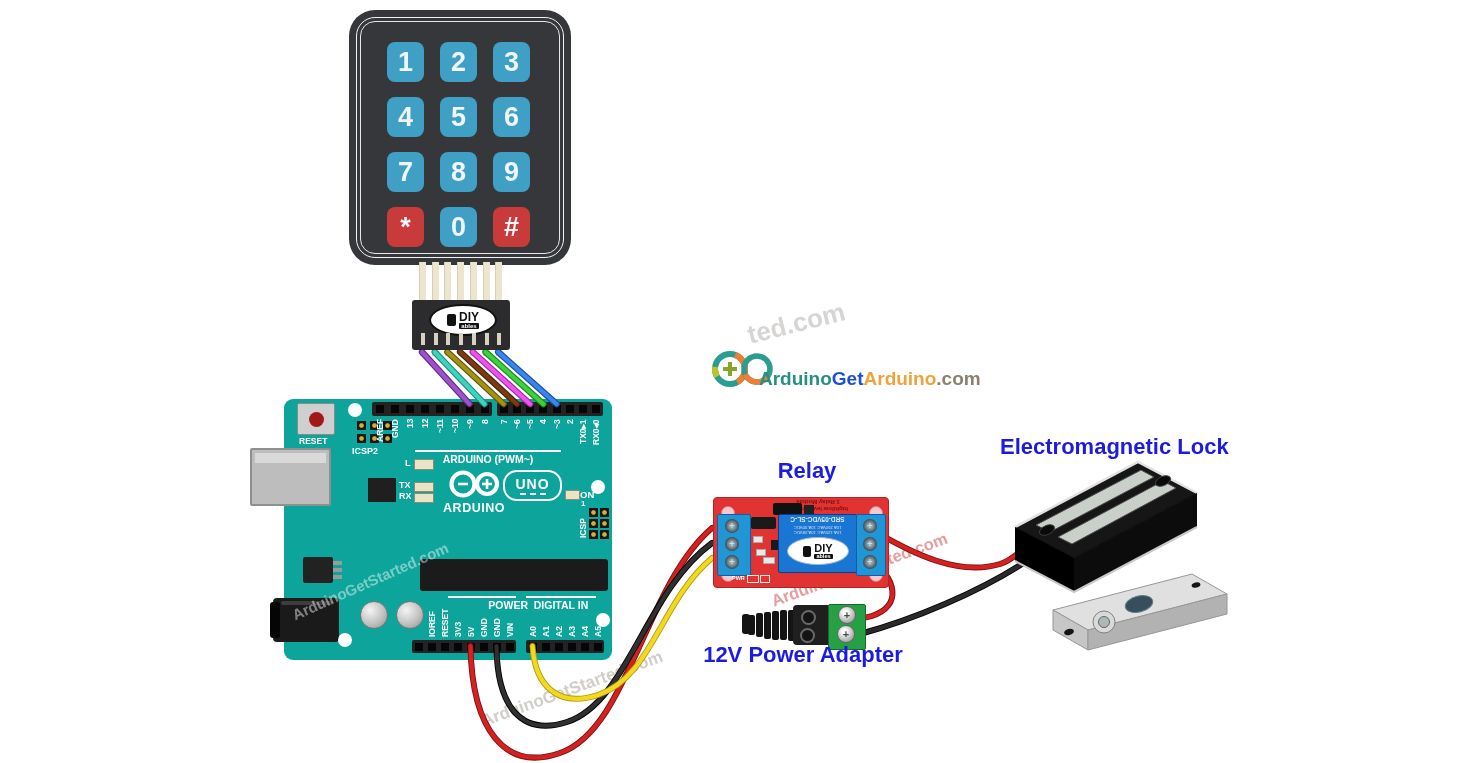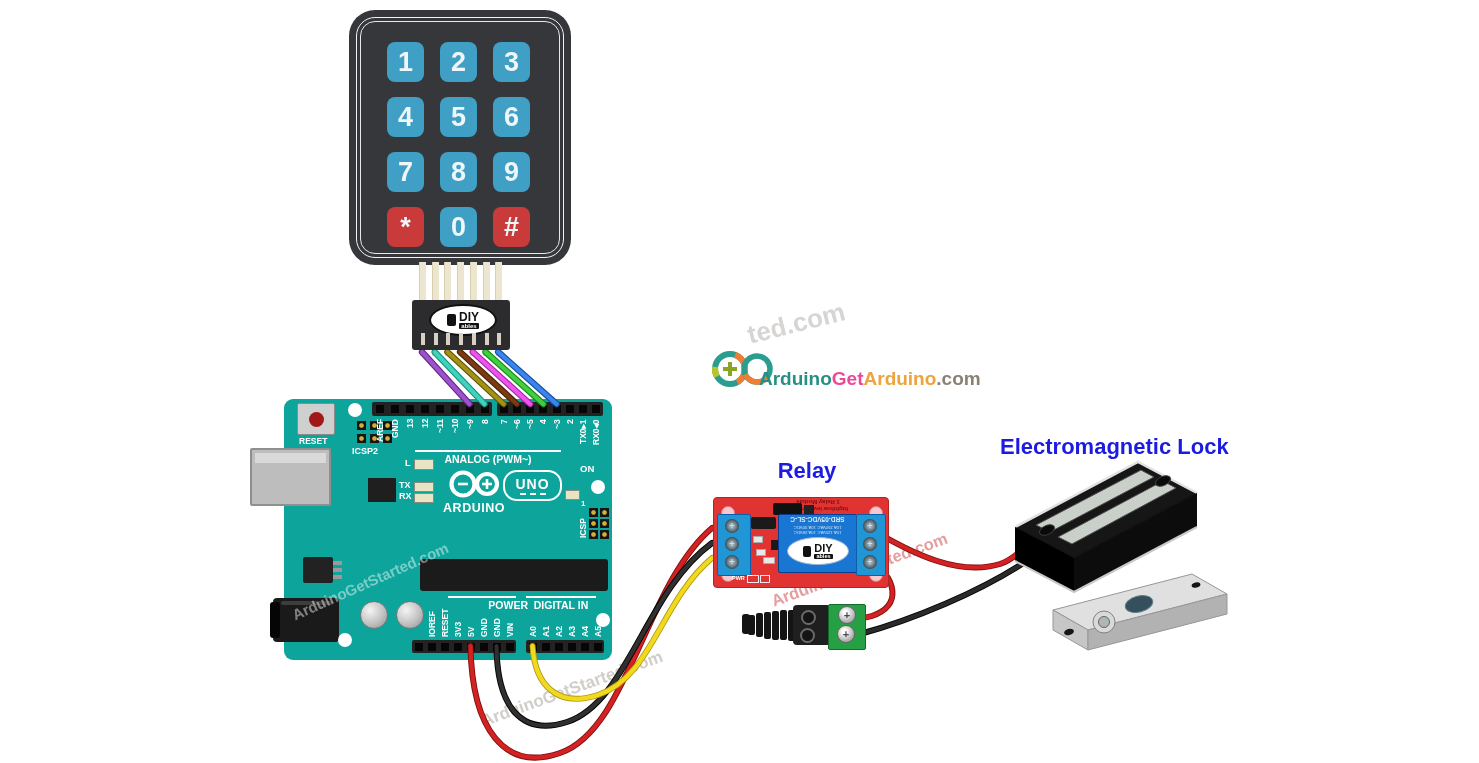--- a/index.html
+++ b/index.html
@@ -135,42 +135,42 @@
       <div style="position: absolute; left: 499.625px; top: 405px; width: 8px; height: 8px; background: rgb(6, 6, 6);"></div>
       <div style="position: absolute; left: 512.875px; top: 405px; width: 8px; height: 8px; background: rgb(6, 6, 6);"></div>
       <div style="position: absolute; left: 526.125px; top: 405px; width: 8px; height: 8px; background: rgb(6, 6, 6);"></div>
       <div style="position: absolute; left: 539.375px; top: 405px; width: 8px; height: 8px; background: rgb(6, 6, 6);"></div>
       <div style="position: absolute; left: 552.625px; top: 405px; width: 8px; height: 8px; background: rgb(6, 6, 6);"></div>
       <div style="position: absolute; left: 565.875px; top: 405px; width: 8px; height: 8px; background: rgb(6, 6, 6);"></div>
       <div style="position: absolute; left: 579.125px; top: 405px; width: 8px; height: 8px; background: rgb(6, 6, 6);"></div>
       <div style="position: absolute; left: 592.375px; top: 405px; width: 8px; height: 8px; background: rgb(6, 6, 6);"></div>
     </div>
   <div class="abs" style="left:415px;top:450px;width:146px;height:2px;background:#fff;"></div>
-  <div class="wlabel" style="left:415px;top:453px;width:146px;text-align:center;font-size:10.5px;">ANALOG (PWM~)</div>
+  <div class="wlabel" style="left:415px;top:453px;width:146px;text-align:center;font-size:10.5px;">ARDUINO (PWM~)</div>
   <div class="wlabel" style="left:405px;top:458px;font-size:9px;">L</div>
   <div class="led" style="left:414px;top:459px;width:18px;height:9px;"></div>
   <div class="wlabel" style="left:399px;top:480px;font-size:9px;">TX</div>
   <div class="led" style="left:414px;top:482px;width:18px;height:8px;"></div>
   <div class="wlabel" style="left:399px;top:491px;font-size:9px;">RX</div>
   <div class="led" style="left:414px;top:493px;width:18px;height:8px;"></div>
 
   <svg width="70" height="50" style="left:444px;top:460px;">
     <circle cx="19" cy="24" r="11.5" fill="none" stroke="#fff" stroke-width="4.2"></circle>
     <circle cx="43" cy="24" r="10" fill="none" stroke="#fff" stroke-width="4.2"></circle>
     <line x1="14" y1="24" x2="24" y2="24" stroke="#fff" stroke-width="2.6"></line>
     <line x1="38" y1="24" x2="48" y2="24" stroke="#fff" stroke-width="2.6"></line>
     <line x1="43" y1="19" x2="43" y2="29" stroke="#fff" stroke-width="2.6"></line>
   </svg>
   <div class="abs" style="left:503px;top:470px;width:55px;height:27px;border:2.5px solid #fff;border-radius:14px;display:flex;flex-direction:column;align-items:center;justify-content:center;">
     <span class="wlabel" style="position:static;font-size:14px;letter-spacing:1px;">UNO</span>
     <div style="width:26px;border-top:2px dashed #fff;margin-top:1px;"></div>
   </div>
   <div class="wlabel" style="left:441px;top:501px;width:66px;text-align:center;font-size:12.5px;letter-spacing:0.5px;">ARDUINO</div>
   <div class="led" style="left:565px;top:490px;width:13px;height:8px;"></div>
-  <div class="wlabel" style="left:580px;top:463px;font-size:9.5px;">ON</div>
+  <div class="wlabel" style="left:580px;top:489px;font-size:9.5px;">ON</div>
   <div class="wlabel" style="left:581px;top:499px;font-size:8px;">1</div>
   <div id="icsp">
       <div style="position: absolute; left: 589px; top: 508px; width: 9px; height: 9px; background: radial-gradient(circle, rgb(212, 175, 55) 28%, rgb(21, 21, 21) 45%);"></div>
       <div style="position: absolute; left: 600px; top: 508px; width: 9px; height: 9px; background: radial-gradient(circle, rgb(212, 175, 55) 28%, rgb(21, 21, 21) 45%);"></div>
       <div style="position: absolute; left: 589px; top: 519px; width: 9px; height: 9px; background: radial-gradient(circle, rgb(212, 175, 55) 28%, rgb(21, 21, 21) 45%);"></div>
       <div style="position: absolute; left: 600px; top: 519px; width: 9px; height: 9px; background: radial-gradient(circle, rgb(212, 175, 55) 28%, rgb(21, 21, 21) 45%);"></div>
       <div style="position: absolute; left: 589px; top: 530px; width: 9px; height: 9px; background: radial-gradient(circle, rgb(212, 175, 55) 28%, rgb(21, 21, 21) 45%);"></div>
       <div style="position: absolute; left: 600px; top: 530px; width: 9px; height: 9px; background: radial-gradient(circle, rgb(212, 175, 55) 28%, rgb(21, 21, 21) 45%);"></div>
     </div>
   <div class="abs" style="left:368px;top:478px;width:28px;height:24px;background:#1f1f1f;"></div>
@@ -237,21 +237,21 @@
   <svg width="80" height="56" style="left:706px;top:342px;">
     <circle cx="24" cy="27" r="15" fill="none" stroke="#2a9d8f" stroke-width="6"></circle>
     <circle cx="24" cy="27" r="15" fill="none" stroke="#ef7d35" stroke-width="6" stroke-dasharray="34 61" transform="rotate(-70 24 27)"></circle>
     <circle cx="24" cy="27" r="15" fill="none" stroke="#b9c42a" stroke-width="6" stroke-dasharray="10 85" transform="rotate(150 24 27)"></circle>
     <circle cx="51" cy="27" r="13" fill="none" stroke="#2a9d8f" stroke-width="5.5"></circle>
     <circle cx="51" cy="27" r="13" fill="none" stroke="#ef7d35" stroke-width="5.5" stroke-dasharray="26 56" transform="rotate(40 51 27)"></circle>
     <line x1="17" y1="27" x2="31" y2="27" stroke="#8aa426" stroke-width="4"></line>
     <line x1="24" y1="20" x2="24" y2="34" stroke="#8aa426" stroke-width="4"></line>
   </svg>
   <div class="abs" style="left:759px;top:368px;font-size:19px;font-weight:bold;white-space:nowrap;">
-    <span style="color:#279086;">Arduino</span><span style="color:#ec4899;">Get</span><span style="color:#eda43c;">Arduino</span><span style="color:#8b8173;">.com</span>
+    <span style="color:#279086;">Arduino</span><span style="color:#1d4ed8;">Get</span><span style="color:#eda43c;">Arduino</span><span style="color:#8b8173;">.com</span>
   </div>
 
   <div class="blue-label" style="left:762px;top:458px;width:90px;">Relay</div>
   <div class="abs" style="left:713px;top:497px;width:174px;height:89px;background:#e23333;border:1px solid #b02424;border-radius:4px;">
     <div class="abs" style="left:7px;top:8px;width:12px;height:12px;border-radius:50%;background:#f6c8cd;border:1px solid #d97a82;"></div>
     <div class="abs" style="left:155px;top:8px;width:12px;height:12px;border-radius:50%;background:#f6c8cd;border:1px solid #d97a82;"></div>
     <div class="abs" style="left:7px;top:70px;width:12px;height:12px;border-radius:50%;background:#f6c8cd;border:1px solid #d97a82;"></div>
     <div class="abs" style="left:155px;top:70px;width:12px;height:12px;border-radius:50%;background:#f6c8cd;border:1px solid #d97a82;"></div>
     <div class="abs" style="left:72px;top:1px;width:64px;transform:rotate(180deg);text-align:center;color:#7d0f0f;font-weight:bold;font-size:6px;line-height:6.5px;">
       <div>high/low level trigger</div>
@@ -302,20 +302,21 @@
       <div style="position: absolute; left: 780px; top: 610px; width: 7px; height: 30px; background: rgb(20, 20, 20); border-radius: 2px;"></div>
       <div style="position: absolute; left: 788px; top: 609.5px; width: 7px; height: 31px; background: rgb(20, 20, 20); border-radius: 2px;"></div>
     </div>
   <div class="abs" style="left:793px;top:605px;width:38px;height:40px;background:#1f1f1f;border-radius:4px;">
     <div class="abs" style="left:8px;top:5px;width:11px;height:11px;border-radius:50%;border:2px solid #6a6a6a;background:#141414;"></div>
     <div class="abs" style="left:7px;top:23px;width:11px;height:11px;border-radius:50%;border:2px solid #6a6a6a;background:#141414;"></div>
   </div>
   <div class="abs" style="left:828px;top:604px;width:36px;height:44px;background:#27a045;border:1.5px solid #166b2c;border-radius:2px;"></div>
   <div class="screwsilver" style="left:838px;top:606px;width:16px;height:16px;font-size:11px;">+</div>
   <div class="screwsilver" style="left:837px;top:625px;width:16px;height:16px;font-size:11px;">+</div>
+  <div class="blue-label" style="left:691px;top:642px;width:224px;">12V Power Adapter</div>
 
   <div class="blue-label" style="left:1000px;top:434px;width:202px;">Electromagnetic Lock</div>
   <svg width="1479" height="763">
 
     <polygon points="1015,527 1138,462 1197,493 1074,558" fill="#161616" stroke="#050505" stroke-width="1"></polygon>
     <polyline points="1015,527 1138,462 1197,493" fill="none" stroke="#e2e2e2" stroke-width="2.5"></polyline>
     <polygon points="1015,527 1074,558 1074,592 1015,561" fill="#000"></polygon>
     <polygon points="1074,558 1197,493 1197,527 1074,592" fill="#0c0c0c"></polygon>
     <polyline points="1015,561 1074,592 1197,527" fill="none" stroke="#c9c9c9" stroke-width="2"></polyline>
     <polygon points="1036,525 1141,470 1154,477 1050,532" fill="#c9cfc9" stroke="#4a4a4a" stroke-width="1"></polygon>

